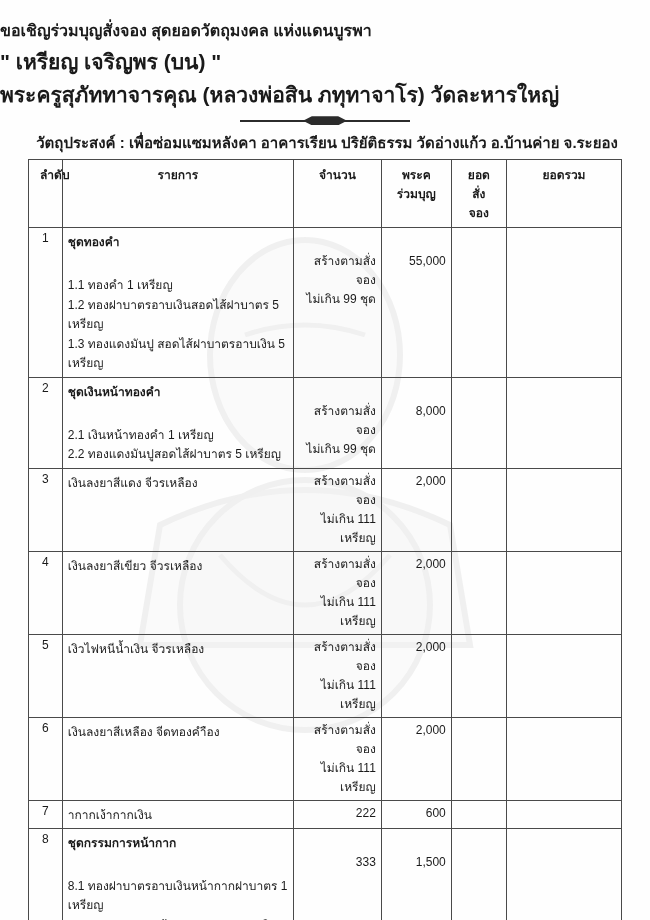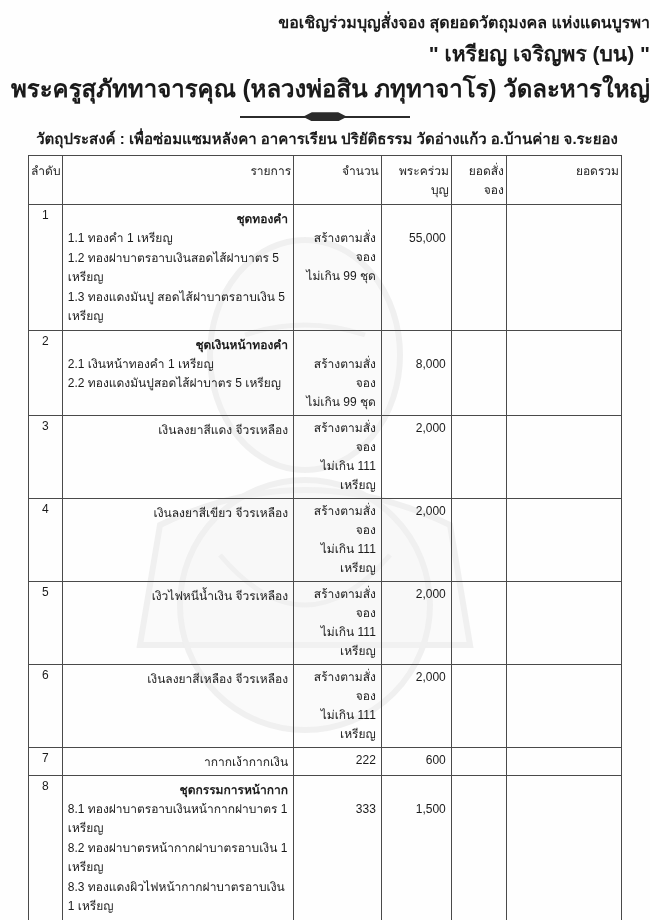--- a/index.html
+++ b/index.html
@@ -6,24 +6,24 @@
   html,body { margin:0; padding:0; background:#ffffff; }
   .page {
     position: relative;
     width: 650px; height: 920px;
     background: #fefefe;
     color: #1a1a1a;
     font-family: "Liberation Sans", "DejaVu Sans", sans-serif;
     overflow: hidden;
   }
   
-  .hdr { text-align: right; padding-top: 12px; line-height: 1.35; }
+  .hdr { text-align: left; padding-top: 20px; line-height: 1.35; }
   .hdr .l1 { font-size: 16px; font-weight: bold; }
   .hdr .l2 { font-size: 21px; font-weight: bold; margin-top: 6px; }
-  .hdr .l3 { font-size: 24px; font-weight: bold; margin-top: 5px; }
+  .hdr .l3 { font-size: 21px; font-weight: bold; margin-top: 5px; }
   .hdr .l4 { font-size: 19px; font-weight: bold; margin-top: 4px; }
   
   .divider { position: relative; width: 170px; height: 12px; margin: 6px auto 4px auto; }
   .divider .bar { position:absolute; top:5px; left:0; width:100%; height:2px; background:#2b2b2b; }
   .divider .gem {
     position:absolute; top:1px; left:50%; transform: translateX(-50%);
     width: 44px; height: 9px; background:#2b2b2b;
     clip-path: polygon(0 50%, 20% 0, 80% 0, 100% 50%, 80% 100%, 20% 100%);
   }
   .purpose { text-align:center; font-size: 15px; font-weight: bold; margin: 2px 0 4px 4px; }
@@ -32,31 +32,31 @@
   table.main {
     width: 100%; border-collapse: collapse; table-layout: fixed;
     font-size: 12px;
   }
   table.main th, table.main td {
     border: 1px solid #4a4a4a;
     padding: 3px 5px;
     vertical-align: top;
     background: transparent;
   }
-  table.main th { font-weight: normal; text-align: right; padding: 5px 2px; }
+  table.main th { font-weight: bold; text-align: center; padding: 5px 11px; }
   col.c-no  { width: 5.7%; }
   col.c-item{ width: 39.0%; }
   col.c-qty { width: 14.8%; }
   col.c-price{ width: 11.8%; }
   col.c-order{ width: 9.3%; }
   col.c-total{ width: 19.4%; }
   td.no { text-align: center; padding-top: 6px; }
-  td.item .ttl { line-height: 19px; padding-top: 2px; text-align: right; }
+  td.item .ttl { line-height: 19px; padding-top: 2px; }
   td.item .ttl.b { font-weight: bold; }
-  td.item .sub { white-space: pre-line; line-height: 19.5px; }
+  td.item .sub { white-space: pre-line; line-height: 19.5px; margin-top: 24px; }
   td.qc, td.pc { text-align: right; white-space: pre-line; line-height: 19px; padding-top: 6px; }
   tr.grp td.qc, tr.grp td.pc { padding-top: 24px; }
   tr.r1 td { height: 76px; }
   tr.r2 td { height: 57px; }
   tr.mid td { height: 40px; }
   tr.r7 td { height: 27px; }
   tr.r8 td { height: 98px; }
   
   .wm { position: absolute; left: 70px; top: 225px; z-index: 1; opacity: 0.10; pointer-events: none; }
 </style>
@@ -167,21 +167,21 @@
           </td>
           <td class="qc">สร้างตามสั่งจอง
 ไม่เกิน 111 เหรียญ</td>
           <td class="pc">2,000</td>
           <td></td>
           <td></td>
         </tr>
         <tr class="mid">
           <td class="no">6</td>
           <td class="item">
-            <div class="ttl">เงินลงยาสีเหลือง จีวรเหลือง</div>
+            <div class="ttl">เงินลงยาสีเหลือง จีดทองคำือง</div>
           </td>
           <td class="qc">สร้างตามสั่งจอง
 ไม่เกิน 111 เหรียญ</td>
           <td class="pc">2,000</td>
           <td></td>
           <td></td>
         </tr>
         <tr class="r7">
           <td class="no">7</td>
           <td class="item">

